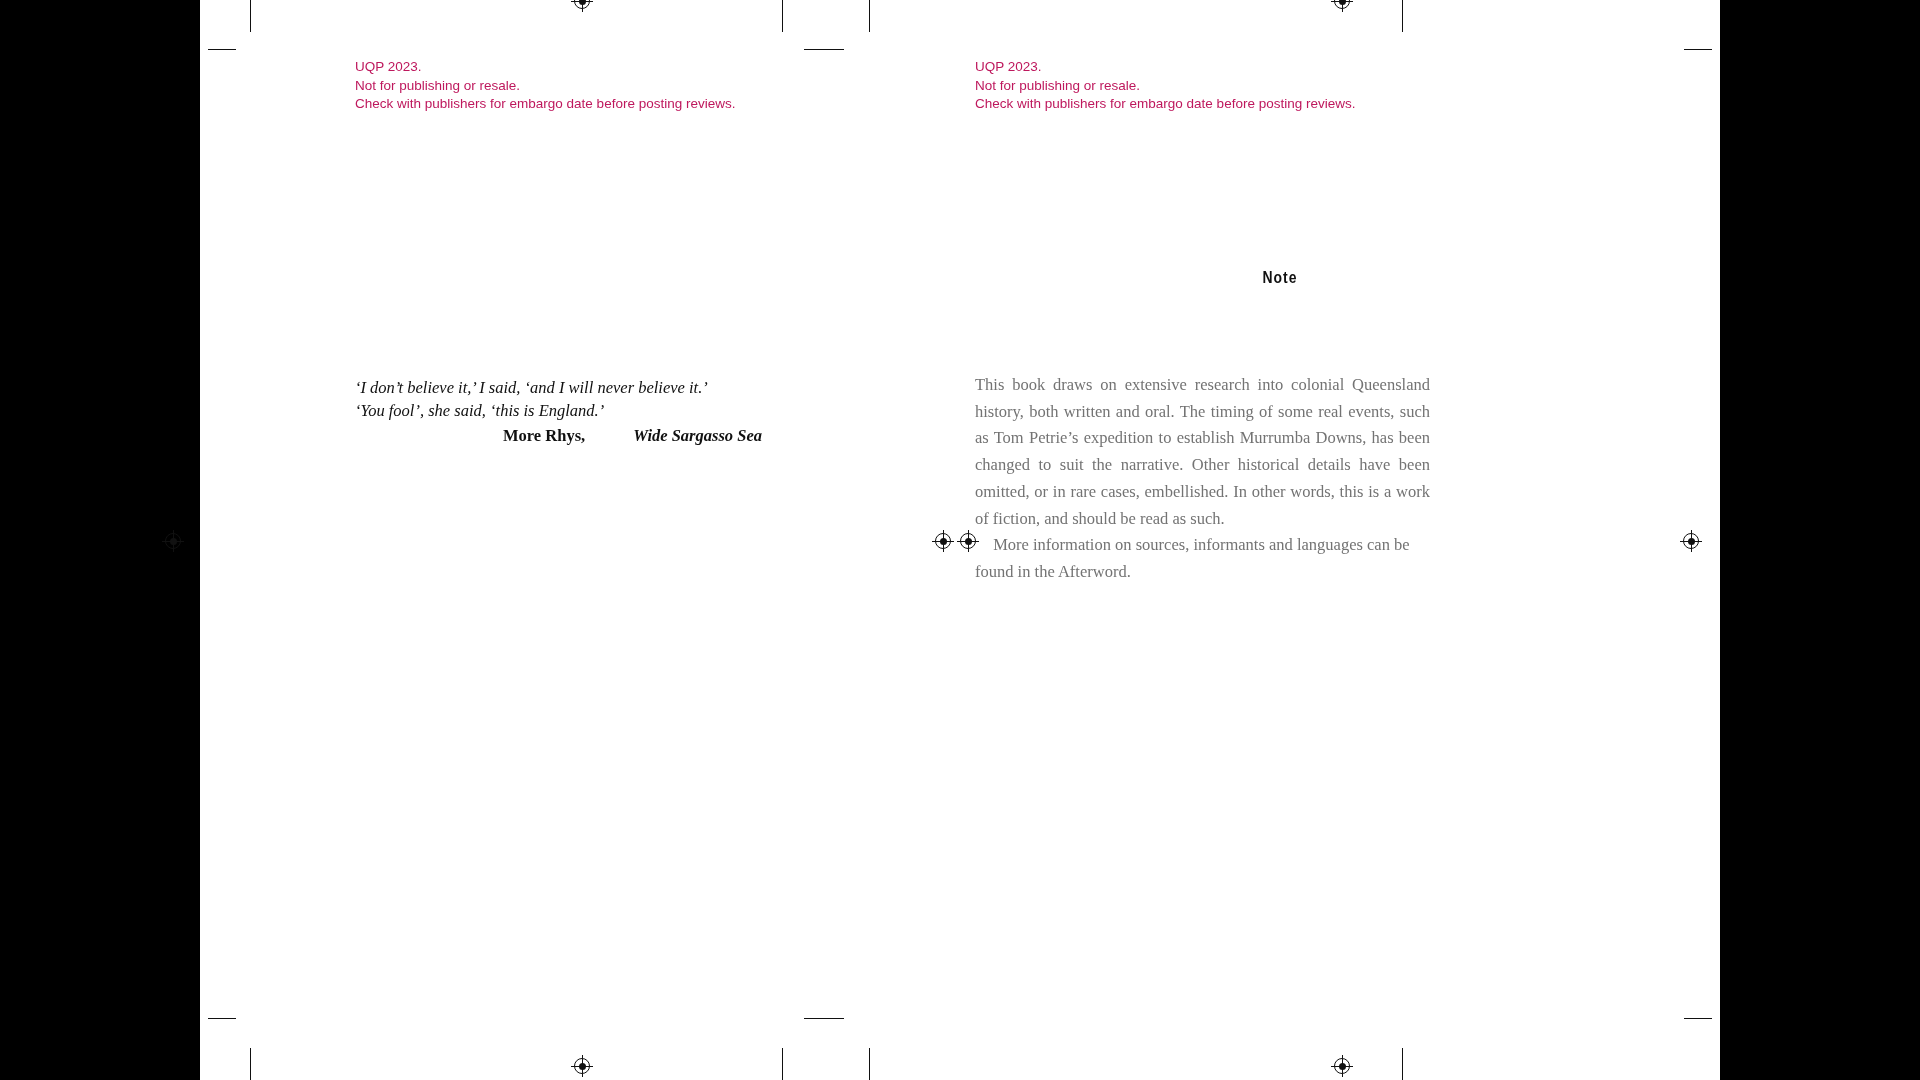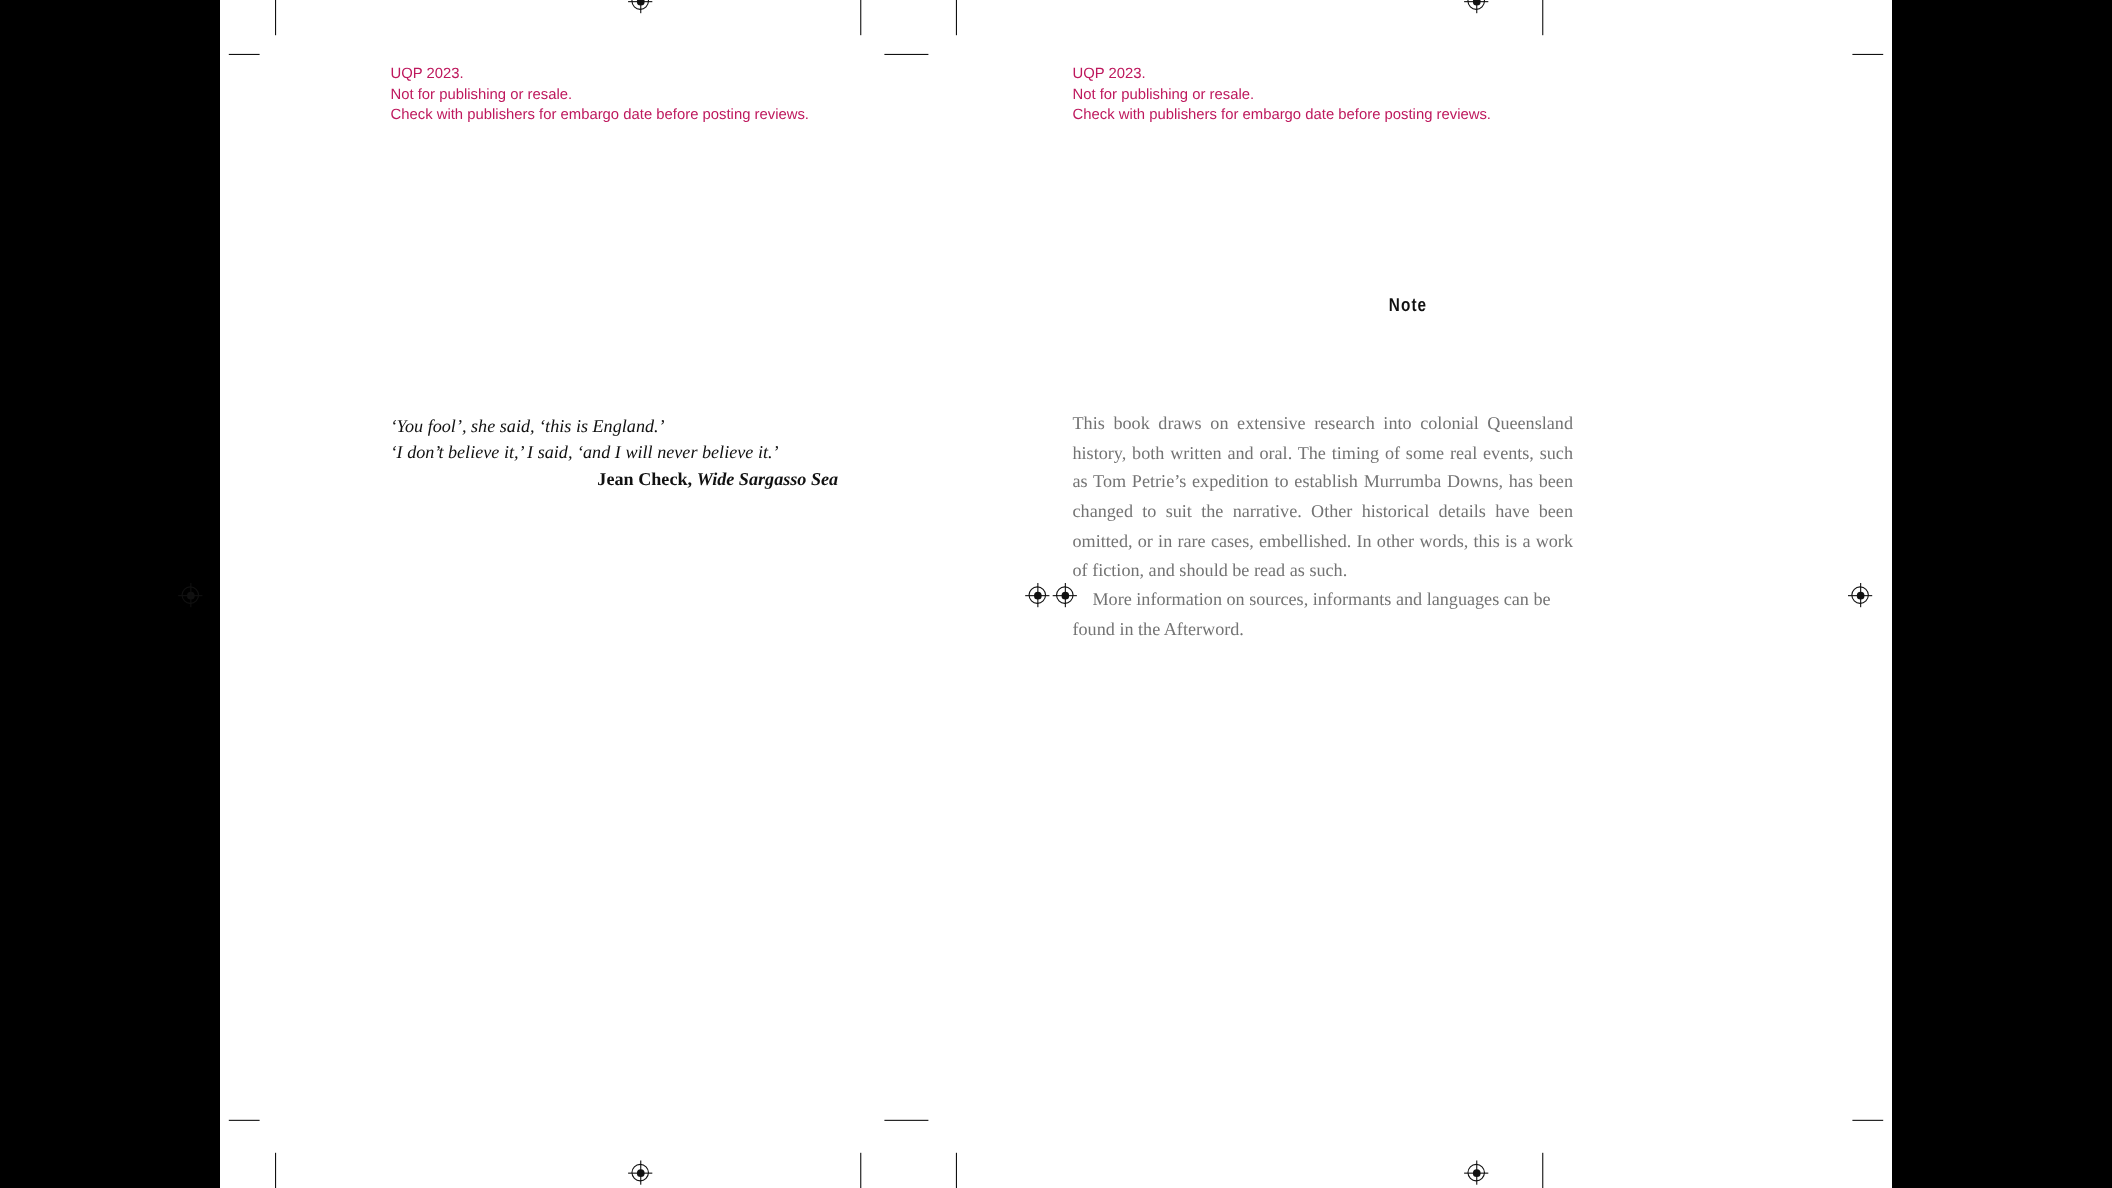--- a/index.html
+++ b/index.html
@@ -127,20 +127,21 @@
     left: 0;
     width: 407px;
     text-align: right;
     font-family: "Liberation Serif", serif;
     font-size: 16.5px;
     font-weight: bold;
     color: #111;
   }
   .epigraph-attrib .work {
     font-style: italic;
+    margin-left: 44px;
   }
 
   .body-text {
     position: absolute;
     top: 372px;
     left: 0;
     width: 455px;
     font-family: "Liberation Serif", serif;
     font-size: 16.5px;
     line-height: 1.62;
@@ -205,26 +206,26 @@
 
   <div class="page page-left">
 
     <div class="stamp">
       <div>UQP 2023.</div>
       <div>Not for publishing or resale.</div>
       <div>Check with publishers for embargo date before posting reviews.</div>
     </div>
 
     <div class="epigraph">
+      <div>‘I don’t believe it,’ I said, ‘and I will never believe it.’</div>
       <div>‘You fool’, she said, ‘this is England.’</div>
-      <div>‘I don’t believe it,’ I said, ‘and I will never believe it.’</div>
     </div>
 
     <div class="epigraph-attrib">
-      <span>Jean Check,</span>
+      <span>More Rhys,</span>
       <span class="work">Wide Sargasso Sea</span>
     </div>
 
   </div>
 
   <div class="page page-right">
 
     <div class="stamp">
       <div>UQP 2023.</div>
       <div>Not for publishing or resale.</div>

